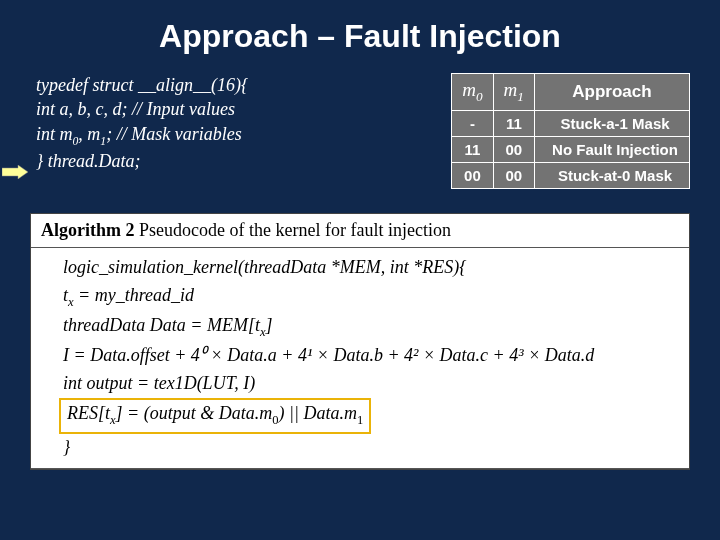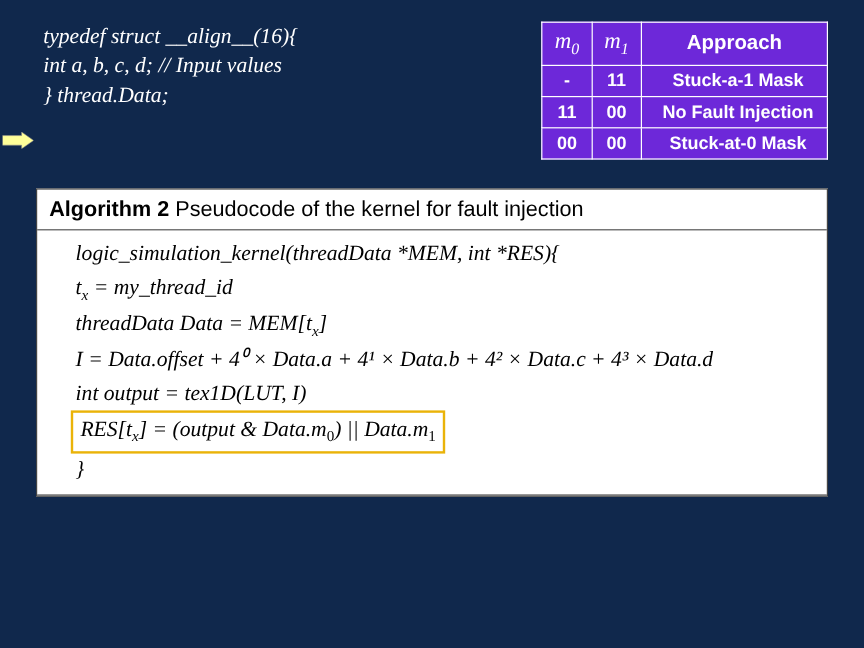--- a/index.html
+++ b/index.html
@@ -39,21 +39,21 @@
     position: relative;
     padding-left: 6px;
   }
   .arrow-icon {
     position: absolute;
     left: -28px;
     top: 88px;
   }
   .mask-table {
     border-collapse: collapse;
-    background: #6d28d9;
+    background: #737373;
     flex-shrink: 0;
   }
   .mask-table th, .mask-table td {
     border: 1px solid #ffffff;
     color: #ffffff;
     text-align: center;
     font-family: Arial, sans-serif;
   }
   .mask-table th {
     font-weight: bold;
@@ -88,21 +88,21 @@
     vertical-align: sub;
   }
   .algo-box {
     background: #ffffff;
     width: 660px;
     margin: 0 auto;
     border: 1px solid #444;
     padding: 0;
   }
   .algo-title {
-    font-family: Liberation Sans, sans-serif;
+    font-family: Liberation Serif, serif;
     font-size: 18px;
     padding: 6px 10px 6px 10px;
     border-bottom: 1px solid #555;
   }
   .algo-title b {
     font-weight: bold;
   }
   .algo-body {
     font-family: Georgia, 'Times New Roman', serif;
     font-style: italic;
@@ -120,31 +120,33 @@
     border: 2px solid #eab308;
     padding: 0px 6px 2px 6px;
     margin-left: -4px;
   }
   .ns { font-style: normal; }
 </style>
 </head>
 <body>
 
 <div class="slide">
+  <h1 class="title">Approach – Fault Injection</h1>
 
   <div class="top-section">
 
     <div class="struct-block">
       <span class="arrow-icon">
         <svg width="26" height="14">
             <polygon points="0,3 16,3 16,0 26,7 16,14 16,11 0,11" fill="#ffff99" stroke="#888" stroke-width="0.5"></polygon>
           </svg>
       </span>
       <div>typedef struct __align__(16){</div>
       <div><span>int a, b, c, d; </span><span>// Input values</span></div>
+      <div><span>int m</span><span class="sub">0</span><span>, m</span><span class="sub">1</span><span>; </span><span>// Mask variables</span></div>
       <div>} thread.Data;</div>
     </div>
 
     <table class="mask-table">
       <thead>
         <tr>
           <th class="mcol"><span>m</span><span class="m-sub">0</span></th>
           <th class="mcol"><span>m</span><span class="m-sub">1</span></th>
           <th class="meaning">Approach</th>
         </tr>

